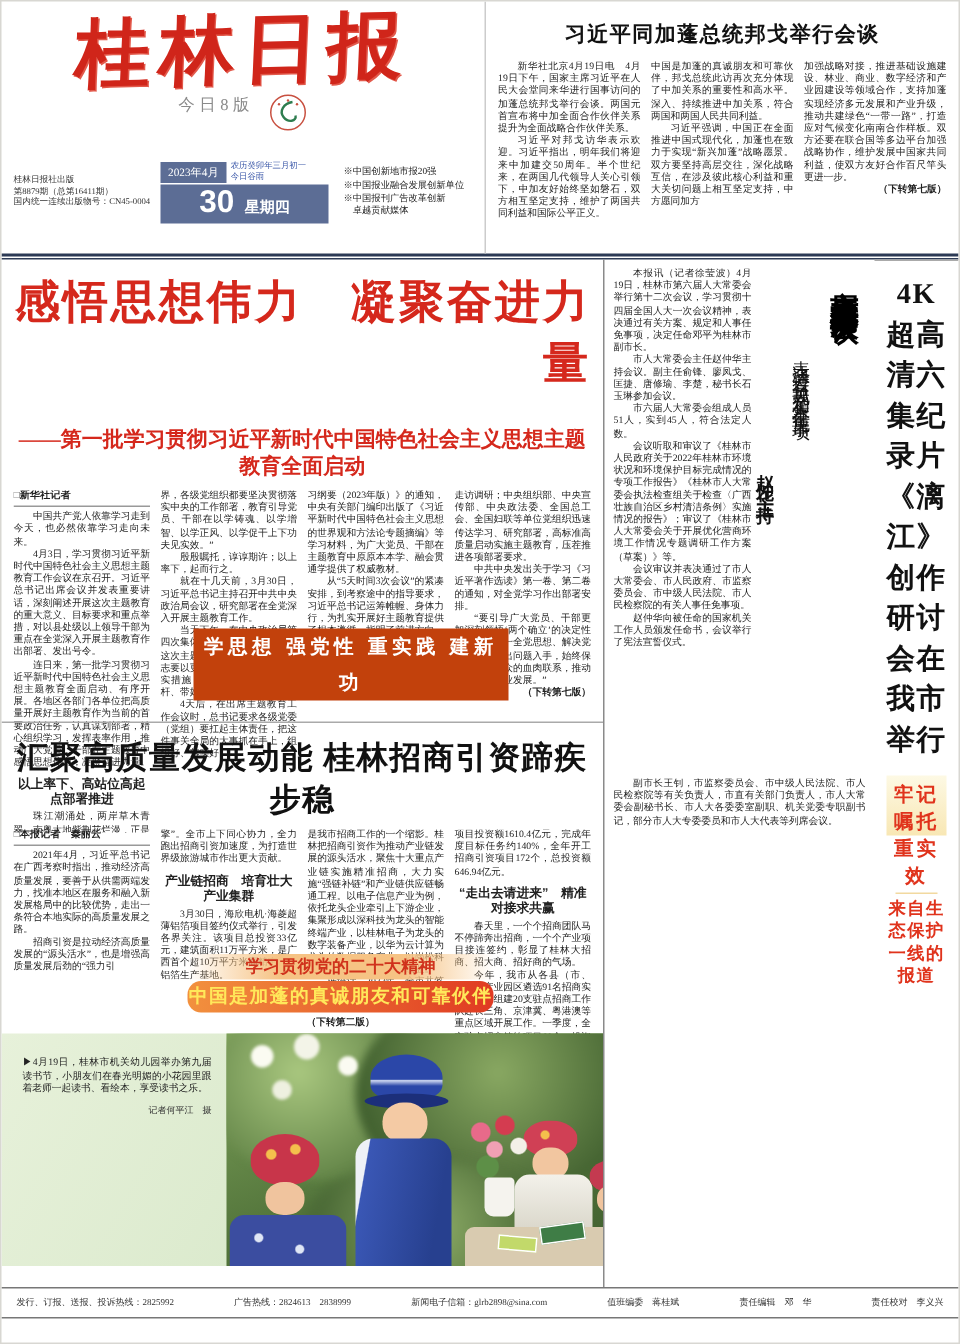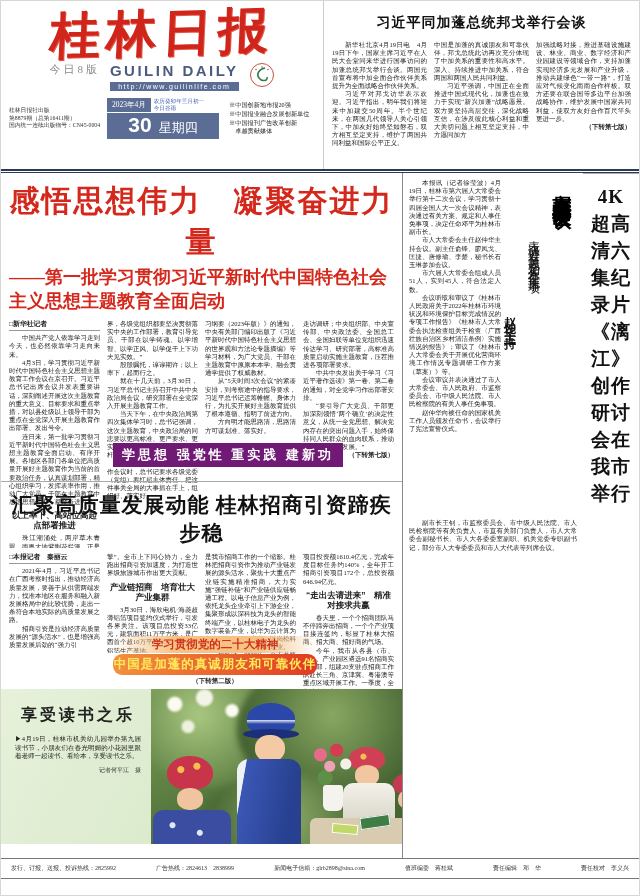--- a/index.html
+++ b/index.html
@@ -15,32 +15,32 @@
                  text-align:center; letter-spacing:6px; transform:rotate(-1.5deg) skewX(-4deg);
                  text-shadow:1px 1px 0 #e2594b; font-family:"DejaVu Serif", serif; }
   .mast-mid { display:flex; align-items:flex-start; justify-content:center; gap:10px; margin-top:1px; }
   .edition-note { font-size:11px; color:#8a8a8a; letter-spacing:3px; }
   .eng-wrap { text-align:center; }
   .eng-title { font-size:15px; font-weight:900; color:#4a5b7d; letter-spacing:2.5px;
                font-family:"Liberation Sans", sans-serif; }
   .url-bar { margin-top:2px; background:#5c6d95; color:#fff; font-size:7px; letter-spacing:1.5px;
              padding:1px 8px; font-family:"Liberation Sans", sans-serif; }
   .stamp { width:26px; height:26px; }
-  .mast-bottom { margin-top:7px; display:flex; align-items:center; }
+  .mast-bottom { margin-top:20px; display:flex; align-items:center; }
   .pub-lines { width:106px; padding-left:8px; }
   .pub-lines p { font-size:5.8px; line-height:7.6px; color:#333; }
   .date-box { width:112px; }
   .db-row1 { display:flex; }
   .db-ym { background:#5c6d95; color:#fff; font-size:7.5px; padding:2px 5px; white-space:nowrap; }
   .db-lunar { padding-left:3px; }
   .db-lunar p { font-size:5.6px; line-height:6.8px; color:#3a57a8; white-space:nowrap; }
   .db-row2 { background:#5c6d95; color:#fff; display:flex; align-items:baseline;
              justify-content:center; gap:7px; padding:0 0 2px; margin-top:1px; }
   .db-day { font-size:21px; font-weight:900; font-family:"Liberation Sans", sans-serif; }
-  .db-week { font-size:13px; font-weight:400; }
+  .db-week { font-size:10px; font-weight:700; }
   .honors { flex:1; padding-left:10px; }
   .honors p { font-size:6.2px; line-height:8.6px; color:#222; white-space:nowrap; }
 
   
   .mast-right { flex:1; border-left:1px solid #ccc; padding:0 8px; }
   .ta-head { font-size:14px; font-weight:900; text-align:center; letter-spacing:1px;
              margin:13px 0 9px; font-family:"Liberation Sans", sans-serif; color:#111; }
   .cols { display:flex; gap:7px; overflow:hidden; }
   .col { flex:1; overflow:hidden; }
   .mast-right .cols { height:108px; }
@@ -56,36 +56,36 @@
 
   .rule-double { height:4px; border-top:2px solid #2c3a55; border-bottom:1px solid #2c3a55; }
 
   
   .main { display:flex; height:685px; }
   .main-left { width:430px; display:flex; flex-direction:column; }
   .main-right { flex:1; border-left:1px solid #8a8a8a; display:flex; flex-direction:row; }
 
   
   .art-lead { height:308px; position:relative; padding:2px 8px; }
-  .lead-head { font-size:30px; font-weight:900; color:#d5281c; text-align:center;
-               letter-spacing:2px; margin:6px 0 2px; font-family:"Liberation Sans", sans-serif; }
-  .lead-sub { font-size:18px; font-weight:700; color:#d5281c; margin-bottom:7px; }
+  .lead-head { font-size:30px; font-weight:900; color:#d5281c; text-align:right;
+               letter-spacing:2px; margin:6px 0 21px; font-family:"Liberation Sans", sans-serif; }
+  .lead-sub { font-size:14px; font-weight:700; color:#d5281c; text-align:center; margin-bottom:7px; }
   .art-lead .cols { height:228px; }
   .col.short { height:186px; }
-  .slogan-box { position:absolute; left:112px; width:230px; bottom:14px; background:#701a75;
+  .slogan-box { position:absolute; left:128px; width:210px; bottom:14px; background:#c2410c;
                 color:#fff; font-weight:900; font-size:13px; line-height:24px; text-align:center;
                 letter-spacing:3px; font-family:"Liberation Sans", sans-serif; }
 
   
   .art-invest { height:208px; border-top:1px solid #aaa; position:relative; padding:2px 8px; }
   .invest-head { font-size:21px; font-weight:900; text-align:center; letter-spacing:1px;
                  margin:7px 0 6px; color:#111; }
   .art-invest .cols { height:168px; }
   .col.short2 { height:100px; }
-  .banner1 { position:absolute; left:112px; width:204px; bottom:3px; text-align:center; }
+  .banner1 { position:absolute; left:124px; width:204px; bottom:3px; text-align:center; }
   .b1-line1 { color:#d0321c; font-weight:700; font-size:11.5px;
               background:linear-gradient(90deg, rgba(250,205,140,0), #f6c384 30%, #f6c384 70%, rgba(250,205,140,0));
               padding:1px 0; }
   .b1-line2 { margin-top:1px; background:linear-gradient(90deg,#f2913e,#e03a22);
               color:#ffe85a; font-weight:900; font-size:12.5px; letter-spacing:1px;
               border-radius:9px; padding:2px 0; font-family:"Liberation Sans", sans-serif; }
   .b1-turn { font-size:6.5px; font-weight:700; margin-top:2px; color:#222; }
 
   
   .photo-block { height:155px; display:flex; background:linear-gradient(120deg,#e7f1da,#cfe3c0); }
@@ -190,24 +190,20 @@
 </head>
 <body>
 
 <div class="page">
 
   <header class="mast">
     <div class="mast-left">
       <div class="paper-title">桂林日报</div>
       <div class="mast-mid">
         <span class="edition-note">今日8版</span>
-        <span class="eng-wrap">
-          <span class="eng-title">GUILIN DAILY</span>
-          <div class="url-bar">http://www.guilinlife.com</div>
-        </span>
         <svg class="stamp" viewBox="0 0 26 26">
           <circle cx="13" cy="13" r="11.5" fill="none" stroke="#c85040" stroke-width="1"></circle>
           <path d="M16 6c-6 1-9 6-6 10s9 3 8-1" fill="none" stroke="#2e7d4f" stroke-width="1.6"></path>
           <circle cx="13" cy="5" r="0.8" fill="#c85040"></circle>
             <circle cx="19" cy="7.5" r="0.8" fill="#c85040"></circle>
             <circle cx="7" cy="7.5" r="0.8" fill="#c85040"></circle>
         </svg>
       </div>
       <div class="mast-bottom">
         <div class="pub-lines">
@@ -335,21 +331,20 @@
         </div>
         <div class="banner1">
           <div class="b1-line1">学习贯彻党的二十大精神</div>
           <div class="b1-line2">中国是加蓬的真诚朋友和可靠伙伴</div>
           <div class="b1-turn">（下转第二版）</div>
         </div>
       </section>
 
       <section class="photo-block">
         <div class="ps-text">
-          <div class="ps-title">享受读书之乐</div>
           <div class="ps-caption">▶4月19日，桂林市机关幼儿园举办第九届读书节，小朋友们在春光明媚的小花园里跟着老师一起读书、看绘本，享受读书之乐。</div>
           <div class="ps-credit">记者何平江　摄</div>
         </div>
         <div class="photo">
           <div class="blob f1"></div>
           <div class="blob f2"></div>
           <div class="blob f3"></div>
           <div class="blob blossoms"></div>
           <div class="hat-blue"></div>
           <div class="brim-blue"></div>
@@ -397,20 +392,25 @@
         <h2 class="doc-head">
           <span>4K超高清六集纪录片《漓江》</span><br>
           <span>创作研讨会在我市举行</span>
         </h2>
         <div class="doc-body">
 
         <p class="para p">本报讯（记者韦莎妮娜）4月18日，4K超高清六集纪录片《漓江》创作研讨会在我市举行。自治区党委宣传部副部长、自治区广电局党组书记、局长满昌学，中央广播电视总台影视剧纪录片中心副主任申积军，自治区党委宣传部副部长、广西广播电视台党委书记、台长、总编辑范易，桂林市委常委、宣传部部长李军以及相关部门负责人和相关领域专家学者出席研讨会。</p>
             <p class="para p">纪录片《漓江》由中央广播电视总台影视剧纪录片中心、自治区党委宣传部、自治区广电局、广西广播电视台联合制作。该片采用4K超高清技术拍摄，充分展现习近平总书记对广西绿色发展的殷殷嘱托，全方位、多角度展示漓江的自然之美、人文之美、物产之美、生态之美，努力打造成有温度、有深度、有情怀的“桂林纪录片”优秀代表作品。目前，该片已入选国家广播电视总局“记录新时代”精品纪录片扶持项目和广西当代文学艺术创作工程扶持项目。</p>
             <p class="para p">研讨会上，与会专家学者围绕该片的主题立意、叙事结构、文旅融合等进行研讨，促进文艺精品创作与经济社会稳步发展，为桂林打造世界级旅游城市贡献力量。</p>
           </div>
+        <div class="banner2">
+          <div class="b2-line1">牢记嘱托重实效</div>
+          <div class="b2-sep"></div>
+          <div class="b2-line2">来自生态保护一线的报道</div>
+        </div>
       </section>
     </div>
   </div>
 
   <footer class="footer">
     <div class="foot-line">
 
     <span>发行、订报、送报、投诉热线：2825992</span>
         <span>广告热线：2824613　2838999</span>
         <span>新闻电子信箱：glrb2898@sina.com</span>

